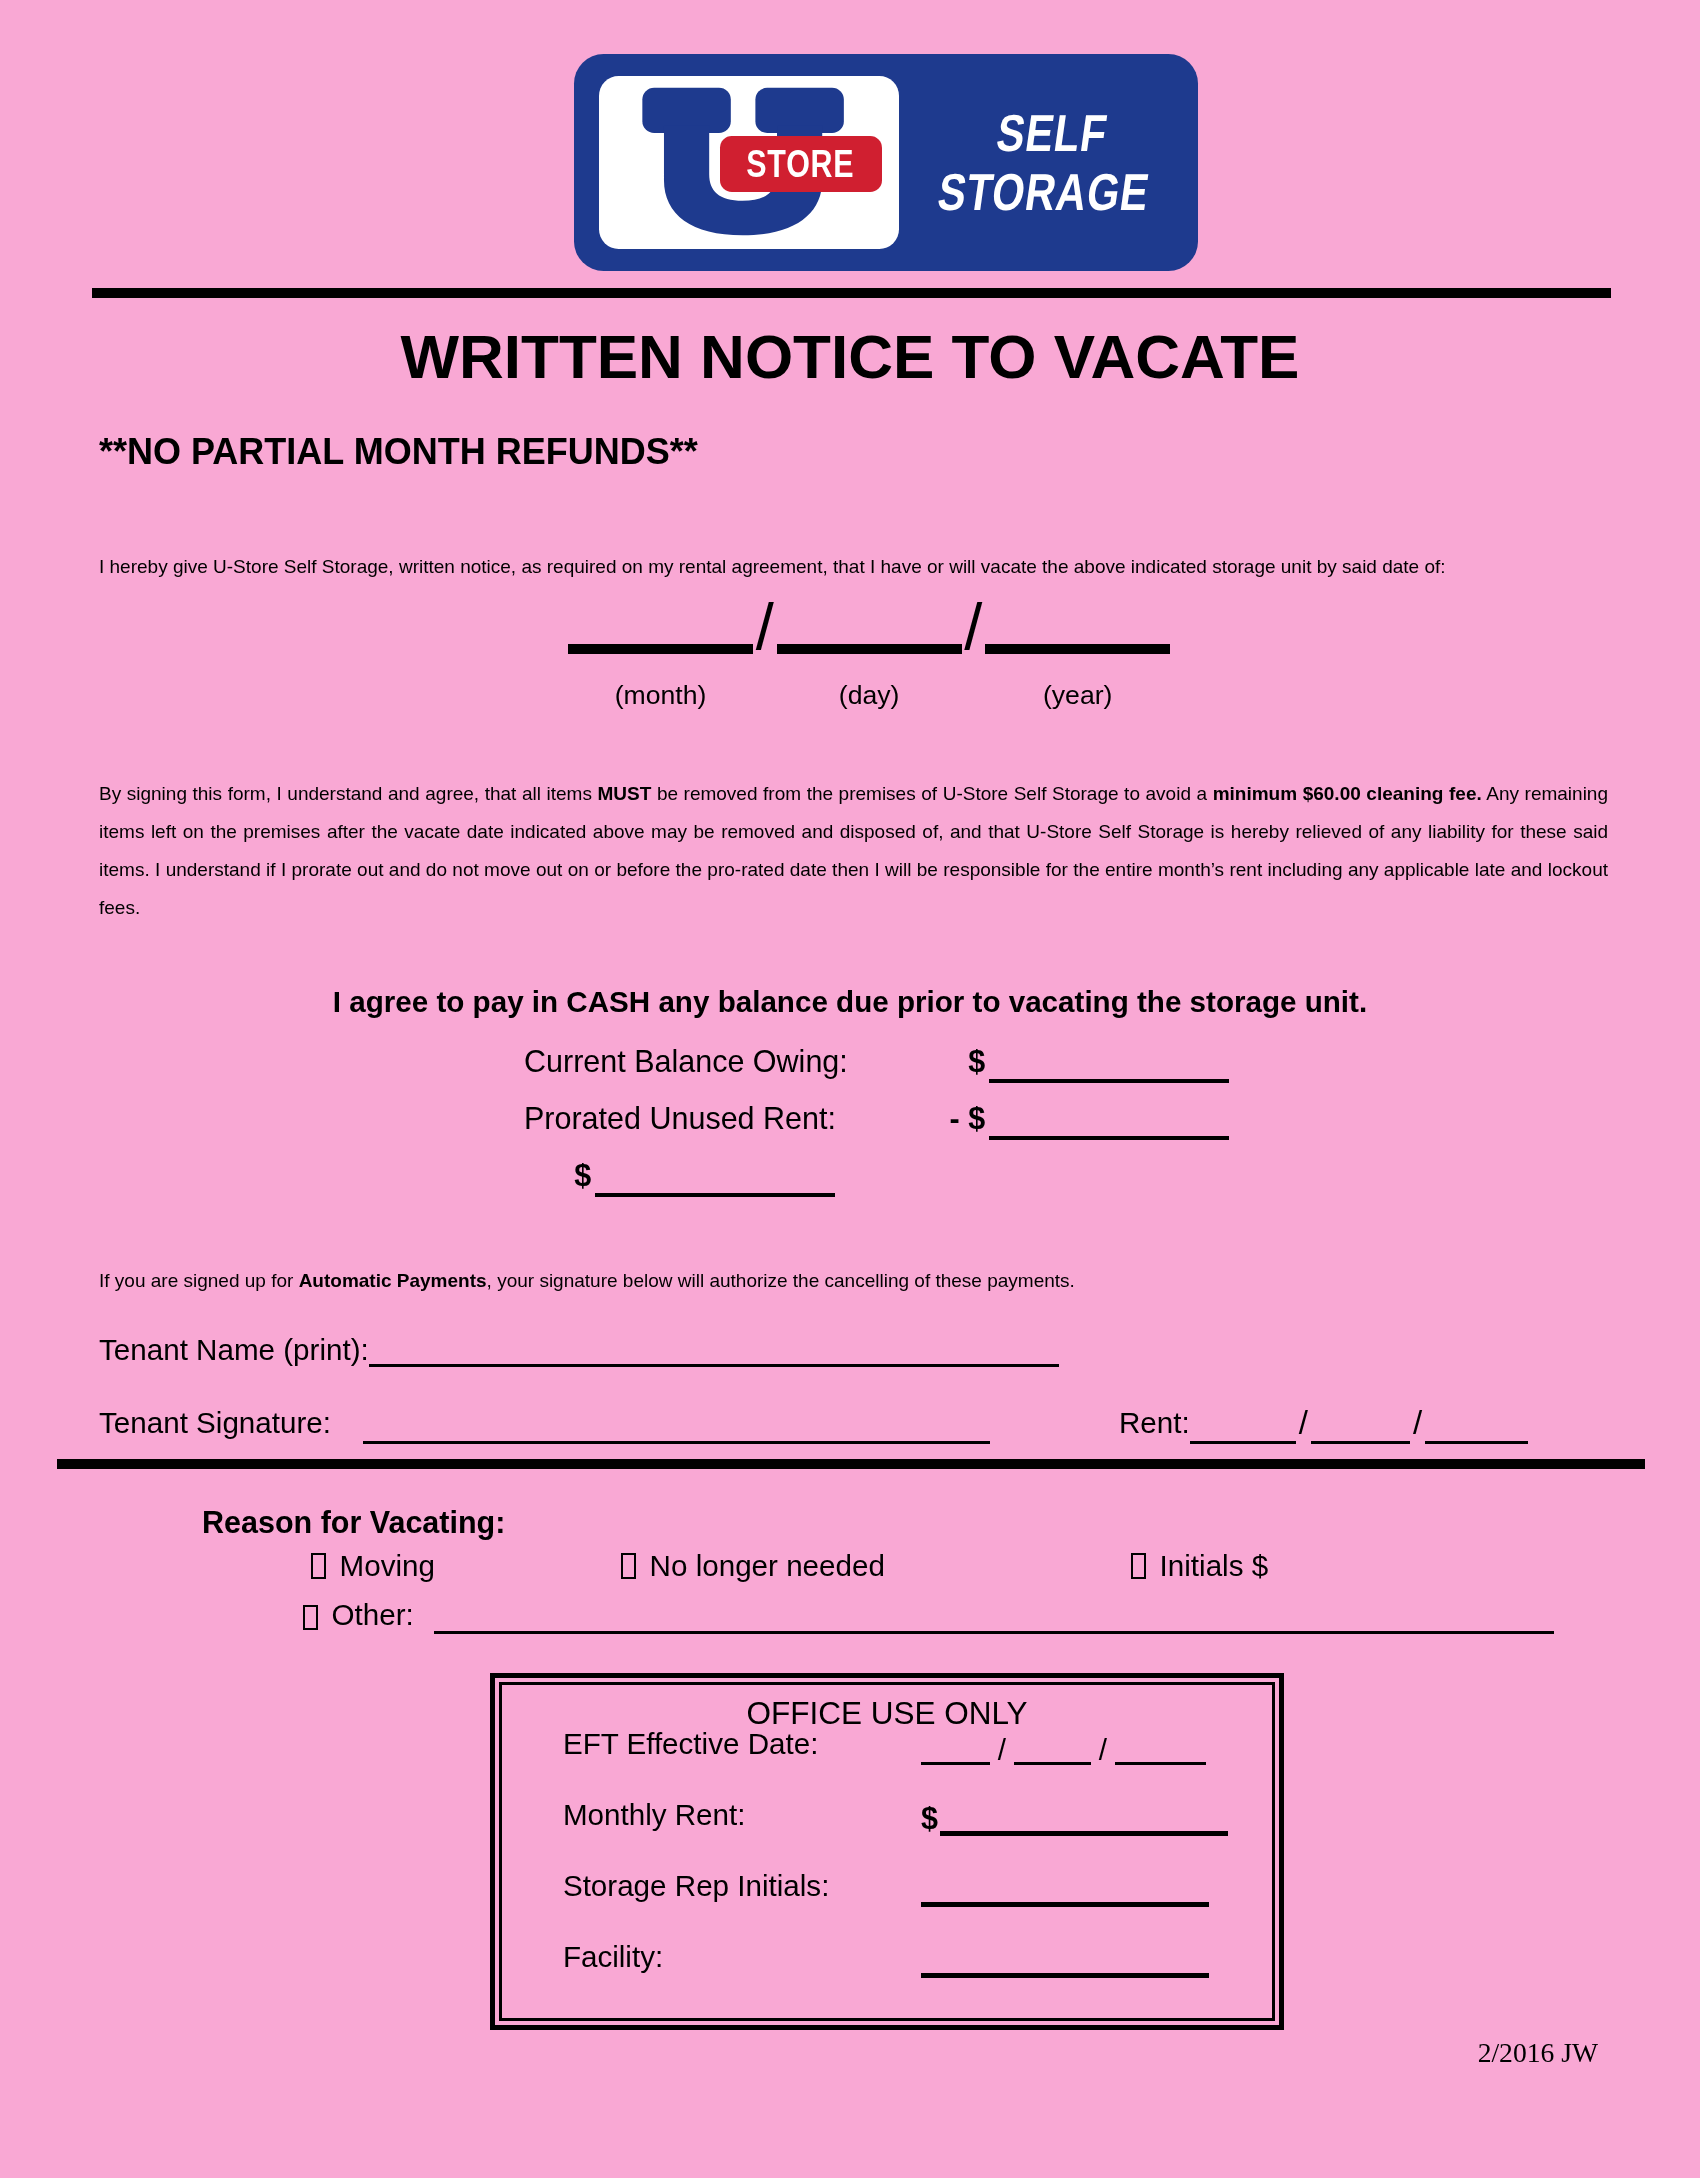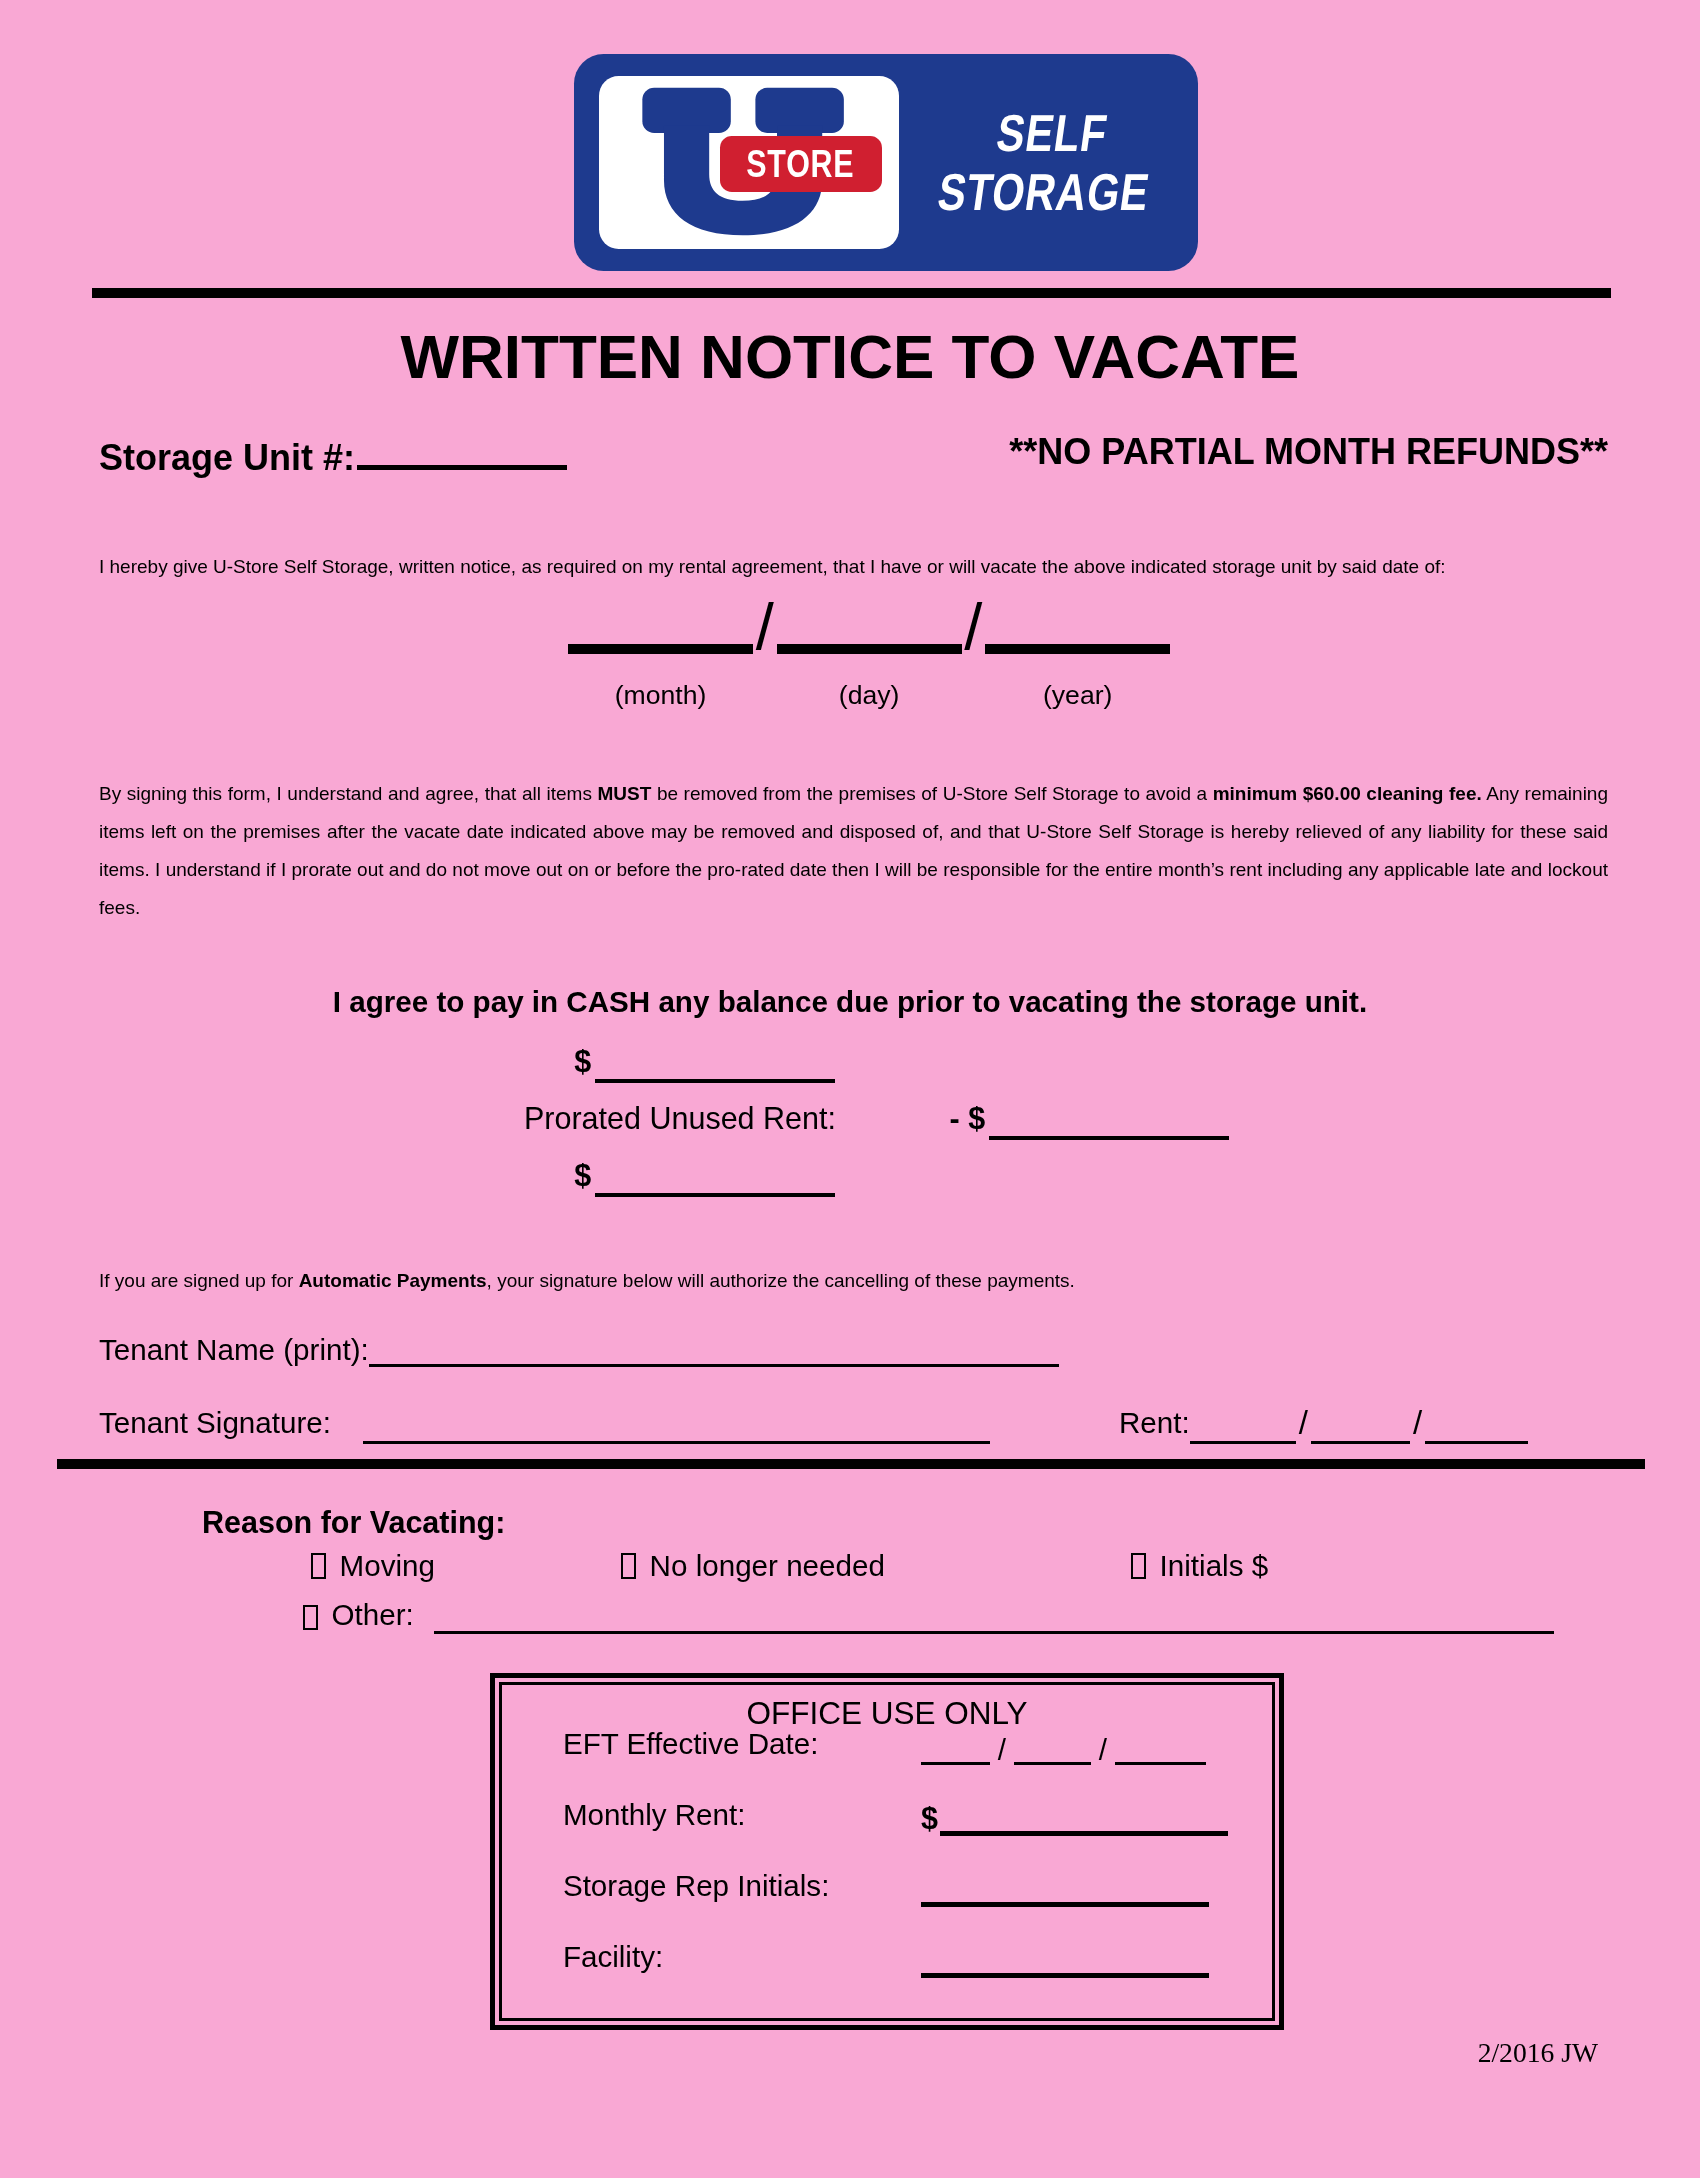--- a/index.html
+++ b/index.html
@@ -131,23 +131,20 @@
       <div>SELF</div>
       <div>STORAGE</div>
     </div>
   </div>
 
   <div class="top-rule"></div>
 
   <h1 class="title">WRITTEN NOTICE TO VACATE</h1>
 
   <div class="unit-row">
-    <div>
-      <span class="b">Storage Unit #:</span><span class="unit-blank"></span>
-    </div>
     <div class="b">**NO PARTIAL MONTH REFUNDS**</div>
   </div>
 
   <p class="para intro">I hereby give U-Store Self Storage, written notice, as required on my rental agreement, that I have or will vacate the above indicated storage unit by said date of:</p>
 
   <div class="date-row">
     <div class="dblank"></div>
     <div class="dslash">/</div>
     <div class="dblank"></div>
     <div class="dslash">/</div>
@@ -159,20 +156,21 @@
     <div class="dlabel">(day)</div>
     <div class="dgap"></div>
     <div class="dlabel">(year)</div>
   </div>
 
   <p class="para terms"><span>By signing this form, I understand and agree, that all items </span><span class="b">MUST</span><span> be removed from the premises of U-Store Self Storage to avoid a </span><span class="b">minimum $60.00 cleaning fee.</span><span>  Any remaining items left on the premises after the vacate date indicated above may be removed and disposed of, and that U-Store Self Storage is hereby relieved of any liability for these said items.  I understand if I prorate out and do not move out on or before the pro-rated date then I will be responsible for the entire month’s rent including any applicable late and lockout fees.</span></p>
 
   <p class="cash">I agree to pay in CASH any balance due prior to vacating the storage unit.</p>
 
   <div class="bal-row bal-1">
+    <div class="lbl">Current Balance Owing:</div>
     <div class="pfx">$</div>
     <div class="bal-blank"></div>
   </div>
   <div class="bal-row bal-2">
     <div class="lbl">Prorated Unused Rent:</div>
     <div class="pfx">- $</div>
     <div class="bal-blank"></div>
   </div>
   <div class="bal-row bal-3">
     <div class="pfx">$</div>

